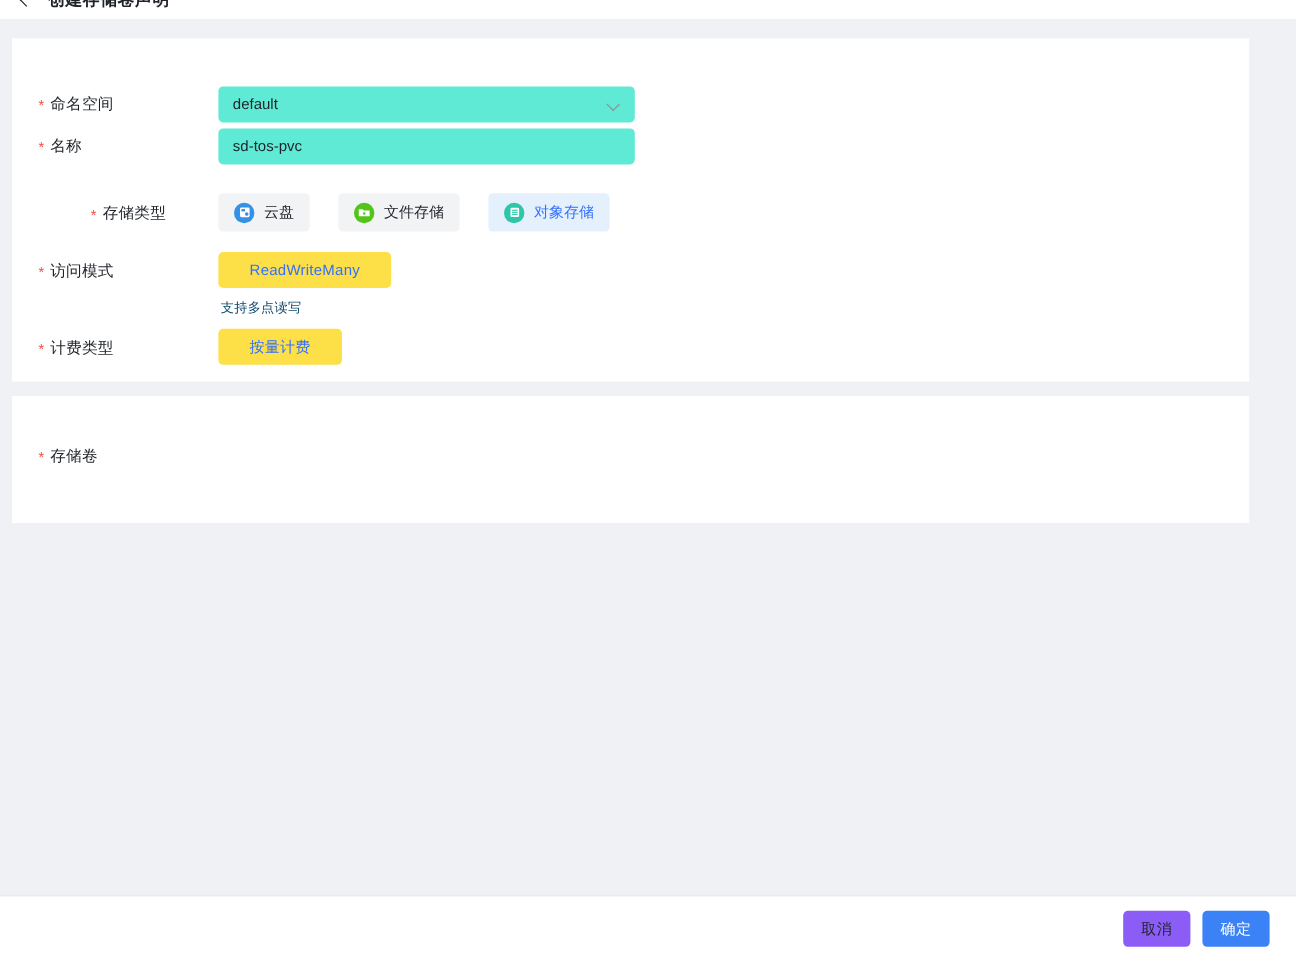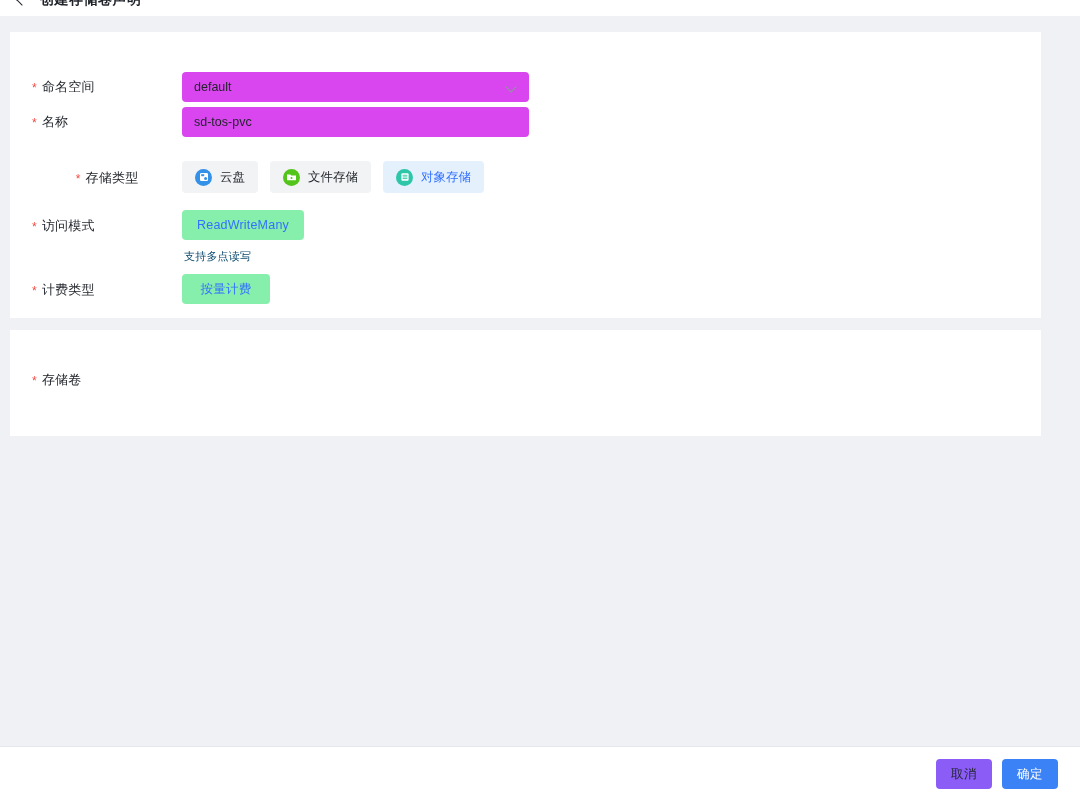--- a/index.html
+++ b/index.html
@@ -86,21 +86,21 @@
   }
   .row-control {
     flex: 1 1 auto;
     min-width: 0;
   }
 
   
   .field {
     width: 347px;
     height: 30px;
-    background: #d946ef;
+    background: #5eead4;
     border: none;
     border-radius: 4px;
     display: flex;
     align-items: center;
     padding: 0 12px;
     font-size: 12.5px;
     color: #1f2329;
     position: relative;
     cursor: pointer;
   }
@@ -135,21 +135,21 @@
 
   .help-text {
     font-size: 11px;
     color: #0c4a6e;
     margin-top: 9px;
     padding-left: 2px;
     letter-spacing: .2px;
   }
 
   
-  .type-group { display: flex; gap: 12px; }
+  .type-group { display: flex; gap: 24px; }
   .type-opt {
     height: 32px;
     background: #f2f3f5;
     border-radius: 4px;
     display: flex;
     align-items: center;
     gap: 8px;
     padding: 0 13px;
     cursor: pointer;
     font-size: 12.5px;
@@ -168,22 +168,22 @@
     justify-content: center;
   }
   .type-icon svg { display: block; }
 
   
   .tag-btn {
     display: inline-flex;
     align-items: center;
     justify-content: center;
     height: 30px;
-    padding: 0 4px;
-    background: #86efac;
+    padding: 0 26px;
+    background: #fde047;
     border-radius: 4px;
     color: #3370ff;
     font-size: 12.5px;
     cursor: pointer;
     letter-spacing: .2px;
   }
   .tag-btn.wide { min-width: 122px; }
   .tag-btn.narrow { min-width: 88px; }
 
   

